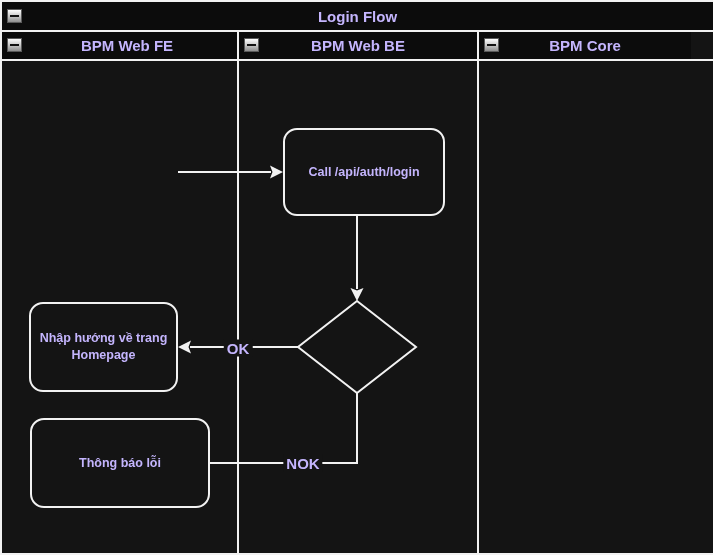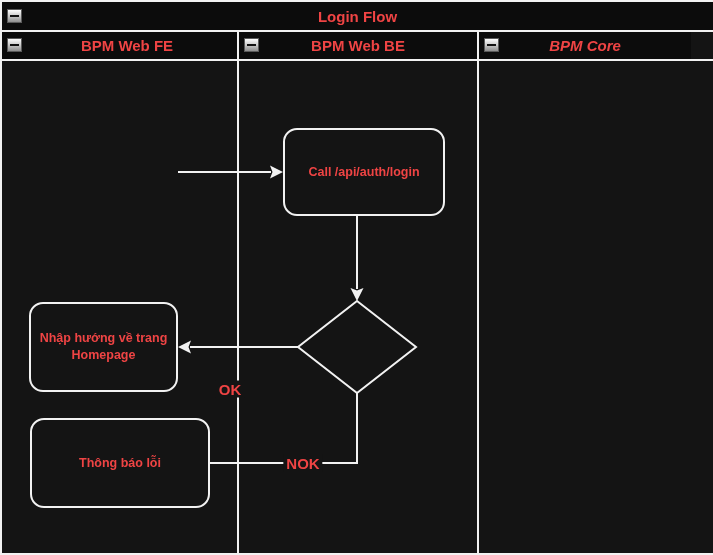--- a/index.html
+++ b/index.html
@@ -1,38 +1,38 @@
 <!DOCTYPE html>
 <html><head>
 <meta charset="utf-8">
 <style>
   html,body{margin:0;padding:0;background:#141414;}
   .canvas{
     position:relative;width:713px;height:555px;background:#141414;
-    font-family:"Liberation Sans","DejaVu Sans",sans-serif;color:#ef4444;overflow:hidden;
+    font-family:"Liberation Sans","DejaVu Sans",sans-serif;color:#c4b5fd;overflow:hidden;
   }
   
   .line{position:absolute;background:#f2f2f2;}
   .line.top{left:0;top:0;width:713px;height:2px;}
   .line.left{left:0;top:0;width:2px;height:555px;}
   .line.bottom{left:0;top:553px;width:713px;height:2px;}
   .line.under-title{left:0;top:30px;width:713px;height:2px;}
   .line.under-header{left:0;top:59px;width:713px;height:2px;}
   .line.vdiv1{left:237px;top:32px;width:2px;height:521px;}
   .line.vdiv2{left:477px;top:32px;width:2px;height:521px;}
 
   .titlebar{position:absolute;left:2px;top:2px;width:711px;height:28px;background:#0c0c0c;}
   .titlebar .ttl{position:absolute;left:0;top:0;width:100%;height:100%;
     display:flex;align-items:center;justify-content:center;font-weight:700;font-size:15px;}
   .hcell{position:absolute;top:32px;height:27px;background:#0c0c0c;}
   .hcell .lbl{position:absolute;left:0;top:0;width:100%;height:100%;
     display:flex;align-items:center;justify-content:center;font-weight:700;font-size:15px;}
   .hc1{left:2px;width:235px;padding-left:15px;}
   .hc2{left:239px;width:238px;}
-  .hc3{left:479px;width:212px;font-style:italic;}
+  .hc3{left:479px;width:212px;}
 
   .collapse{position:absolute;left:5px;top:6px;width:15px;height:14px;box-sizing:border-box;
     border:1px solid #5a5a5a;background:linear-gradient(#fdfdfd 0%,#cfcfcf 45%,#8f8f8f 100%);
     display:flex;align-items:center;justify-content:center;}
   .titlebar .collapse{top:7px;}
   .collapse .minus{width:9px;height:2px;background:#111;}
 
   .node{position:absolute;box-sizing:border-box;border:2px solid #f2f2f2;border-radius:14px;
     background:#141414;display:flex;align-items:center;justify-content:center;
     text-align:center;font-weight:700;font-size:12.5px;line-height:1.35;padding:2px 3px;}
@@ -44,21 +44,21 @@
   .diamond-label{position:absolute;left:299px;top:334px;width:116px;
     text-align:center;font-weight:700;font-size:12.5px;line-height:1.3;}
 
   svg.edges{position:absolute;left:0;top:0;width:713px;height:555px;}
   svg.edges .stroke{stroke:#f2f2f2;stroke-width:2;fill:none;}
   svg.edges .head{fill:#f2f2f2;stroke:none;}
   svg.edges .shape{fill:#141414;stroke:#f2f2f2;stroke-width:2;}
 
   .edge-label{position:absolute;transform:translate(-50%,-50%);background:#141414;
     padding:0 3px;font-weight:700;font-size:15px;}
-  .el-ok{left:230px;top:348px;margin-top:41px;}
+  .el-ok{left:238px;top:348px;}
   .el-nok{left:303px;top:463px;}
 </style>
 </head>
 <body>
 
 <div class="canvas">
 
   <div class="titlebar">
     <span class="collapse">
       <span class="minus"></span>

